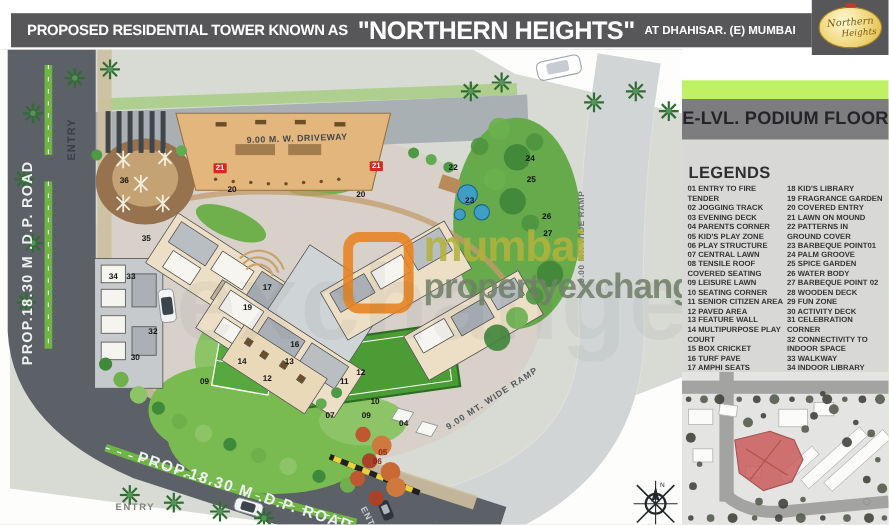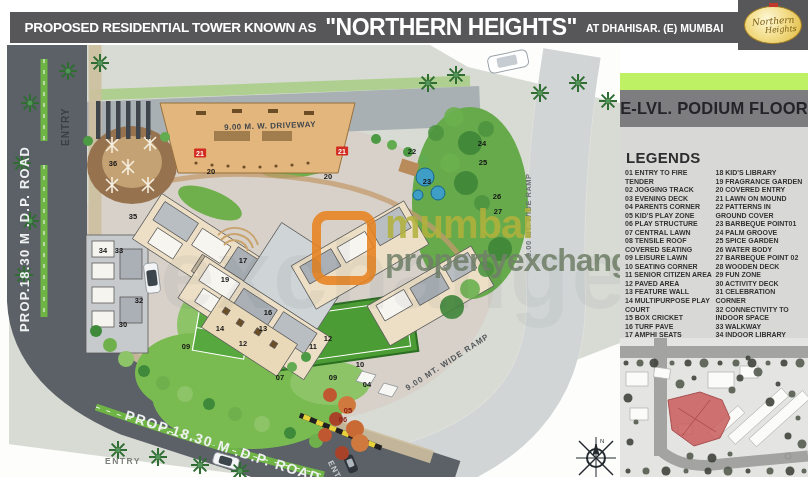--- a/index.html
+++ b/index.html
@@ -499,22 +499,22 @@
         <span class="marker" style="left: 139px; top: 256px;">32</span>
         <span class="marker" style="left: 123px; top: 280px;">30</span>
         <span class="marker" style="left: 268px; top: 268px;">16</span>
         <span class="marker" style="left: 220px; top: 284px;">14</span>
         <span class="marker" style="left: 263px; top: 284px;">13</span>
         <span class="marker" style="left: 243px; top: 299px;">12</span>
         <span class="marker" style="left: 313px; top: 302px;">11</span>
         <span class="marker" style="left: 328px; top: 294px;">12</span>
         <span class="marker" style="left: 186px; top: 302px;">09</span>
         <span class="marker" style="left: 333px; top: 333px;">09</span>
-        <span class="marker" style="left: 280px; top: 333px;">07</span>
-        <span class="marker" style="left: 360px; top: 320px;">10</span>
+        <span class="marker" style="left: 300px; top: 333px;">07</span>
+        <span class="marker" style="left: 341px; top: 320px;">10</span>
         <span class="marker" style="left: 367px; top: 340px;">04</span>
         <span class="marker maroon" style="left: 348px; top: 366px;">05</span>
         <span class="marker maroon" style="left: 343px; top: 375px;">06</span>
         <span class="marker" style="left: 412px; top: 107px;">22</span>
         <span class="marker" style="left: 482px; top: 99px;">24</span>
         <span class="marker" style="left: 483px; top: 118px;">25</span>
         <span class="marker" style="left: 427px; top: 137px;">23</span>
         <span class="marker" style="left: 497px; top: 152px;">26</span>
         <span class="marker" style="left: 498px; top: 167px;">27</span>
       </div>

